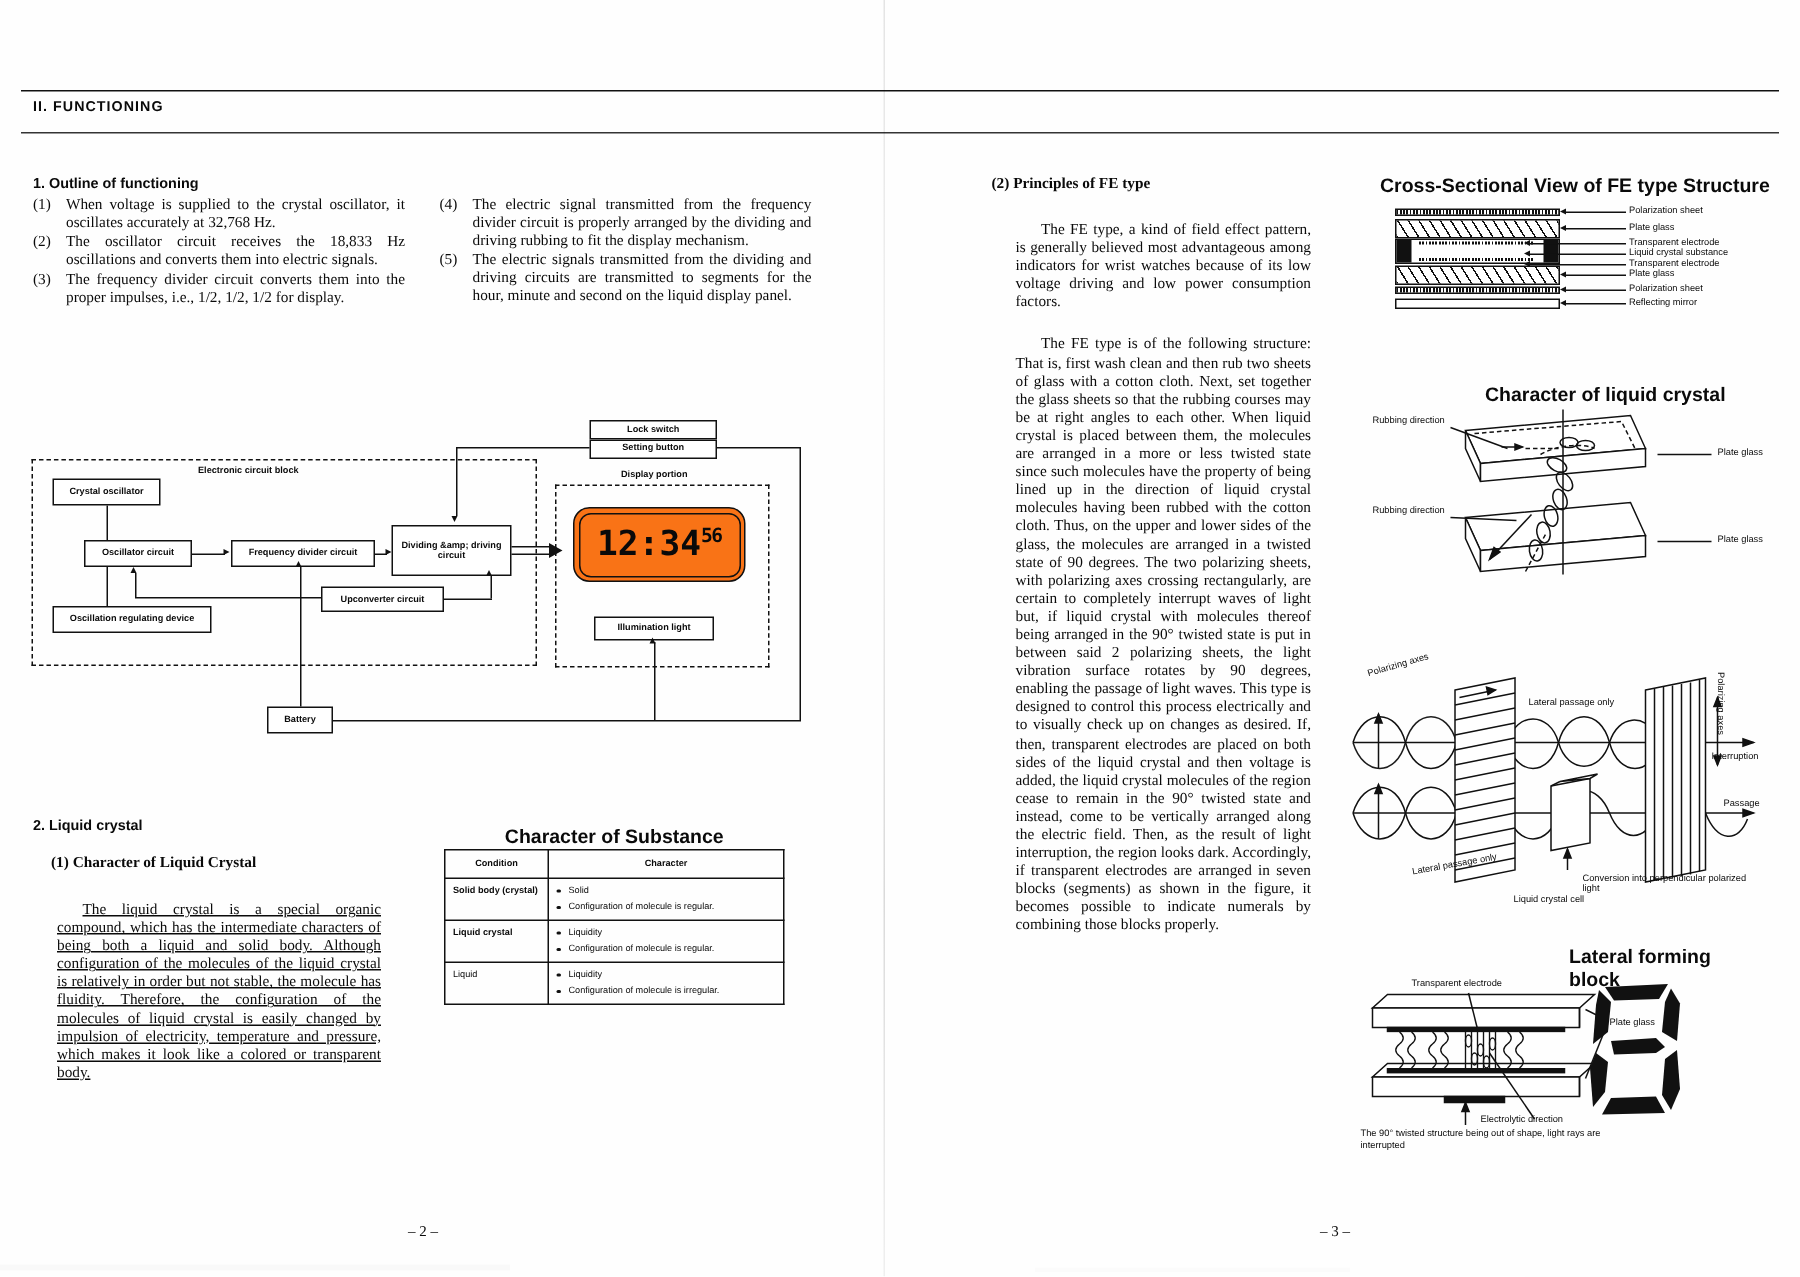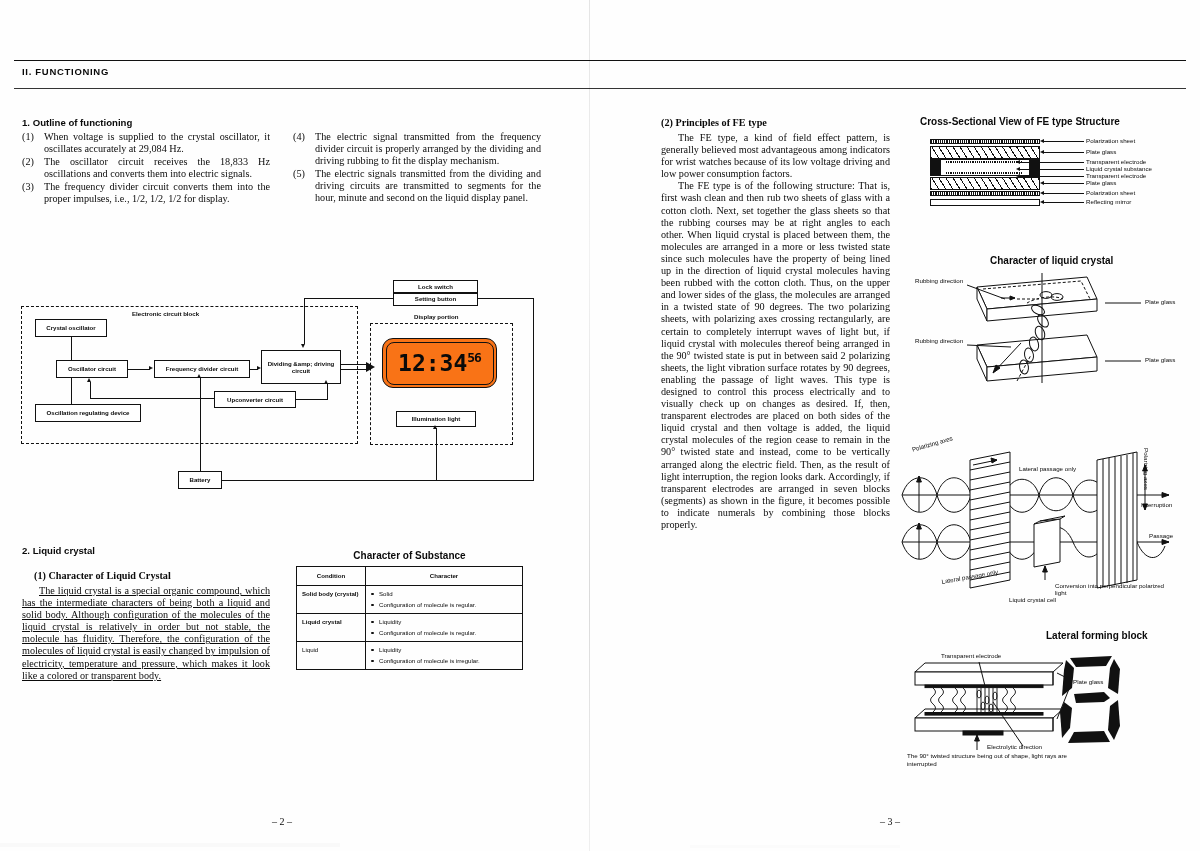--- a/index.html
+++ b/index.html
@@ -27,22 +27,22 @@
     background:linear-gradient(to bottom,rgba(0,0,0,.10),rgba(0,0,0,.05) 30%,rgba(0,0,0,.14) 70%,rgba(0,0,0,.06));}
   .scanspeck{position:absolute;background:rgba(0,0,0,.05);}
 
   
   .h-num{font-family:"Liberation Sans", sans-serif;font-weight:bold;font-size:9.6px;}
   .h-num2{font-family:"Liberation Serif", serif;font-weight:bold;font-size:10.2px;}
   .body-col{
     font-size:10.2px;line-height:12.1px;text-align:justify;
     font-family:"Liberation Serif", serif;
   }
-  .body-col p{margin:0;text-indent:17px;}
-  .fig-cap{font-family:"Liberation Sans", sans-serif;font-weight:bold;font-size:10px;}
+  .body-col p{margin:16px;text-indent:17px;}
+  .fig-cap{font-family:"Liberation Sans", sans-serif;font-weight:bold;font-size:13px;}
   .lbl{font-family:"Liberation Sans", sans-serif;font-size:6.2px;}
   .lbl-b{font-family:"Liberation Sans", sans-serif;font-weight:bold;font-size:6.1px;}
 
   
   .nlist{position:absolute;}
   .nrow{display:flex;margin-bottom:1px;}
   .nrow .mk{width:22px;flex:none;font-size:10.2px;line-height:12.1px;}
   .nrow .tx{flex:1;font-size:10.2px;line-height:12.1px;text-align:justify;}
 
   
@@ -102,21 +102,21 @@
 
   <div class="gutter"></div>
 
   <div>
 
     <div class="h-num" style="position:absolute;left:22px;top:117px;">1.   Outline of functioning</div>
 
     <div class="nlist" style="left:22px;top:131px;width:248px;">
       <div class="nrow">
           <div class="mk">(1)</div>
-          <div class="tx">When voltage is supplied to the crystal oscillator, it oscillates accurately at 29,084 Hz.</div>
+          <div class="tx">When voltage is supplied to the crystal oscillator, it oscillates accurately at 32,768 Hz.</div>
         </div>
       <div class="nrow">
           <div class="mk">(2)</div>
           <div class="tx">The oscillator circuit receives the 18,833 Hz oscillations and converts them into electric signals.</div>
         </div>
       <div class="nrow">
           <div class="mk">(3)</div>
           <div class="tx">The frequency divider circuit converts them into the proper impulses, i.e., 1/2, 1/2, 1/2 for display.</div>
         </div>
     </div>

